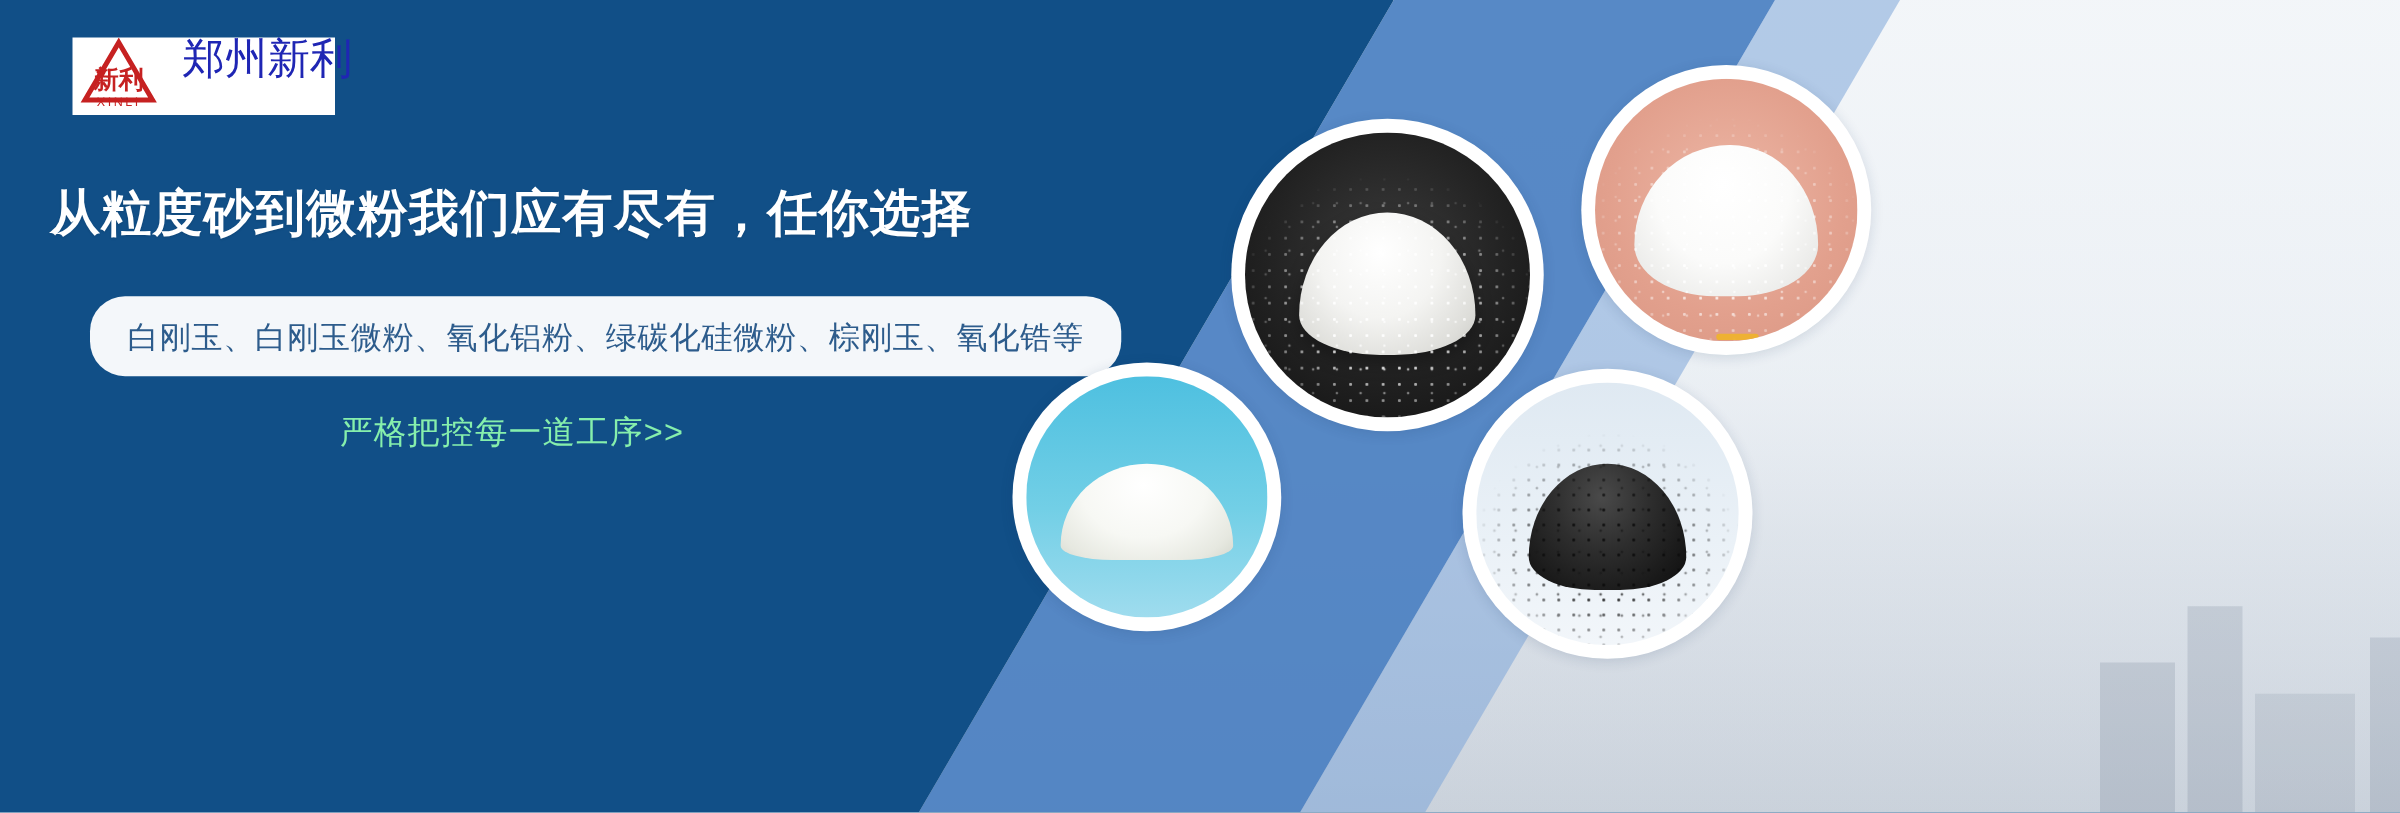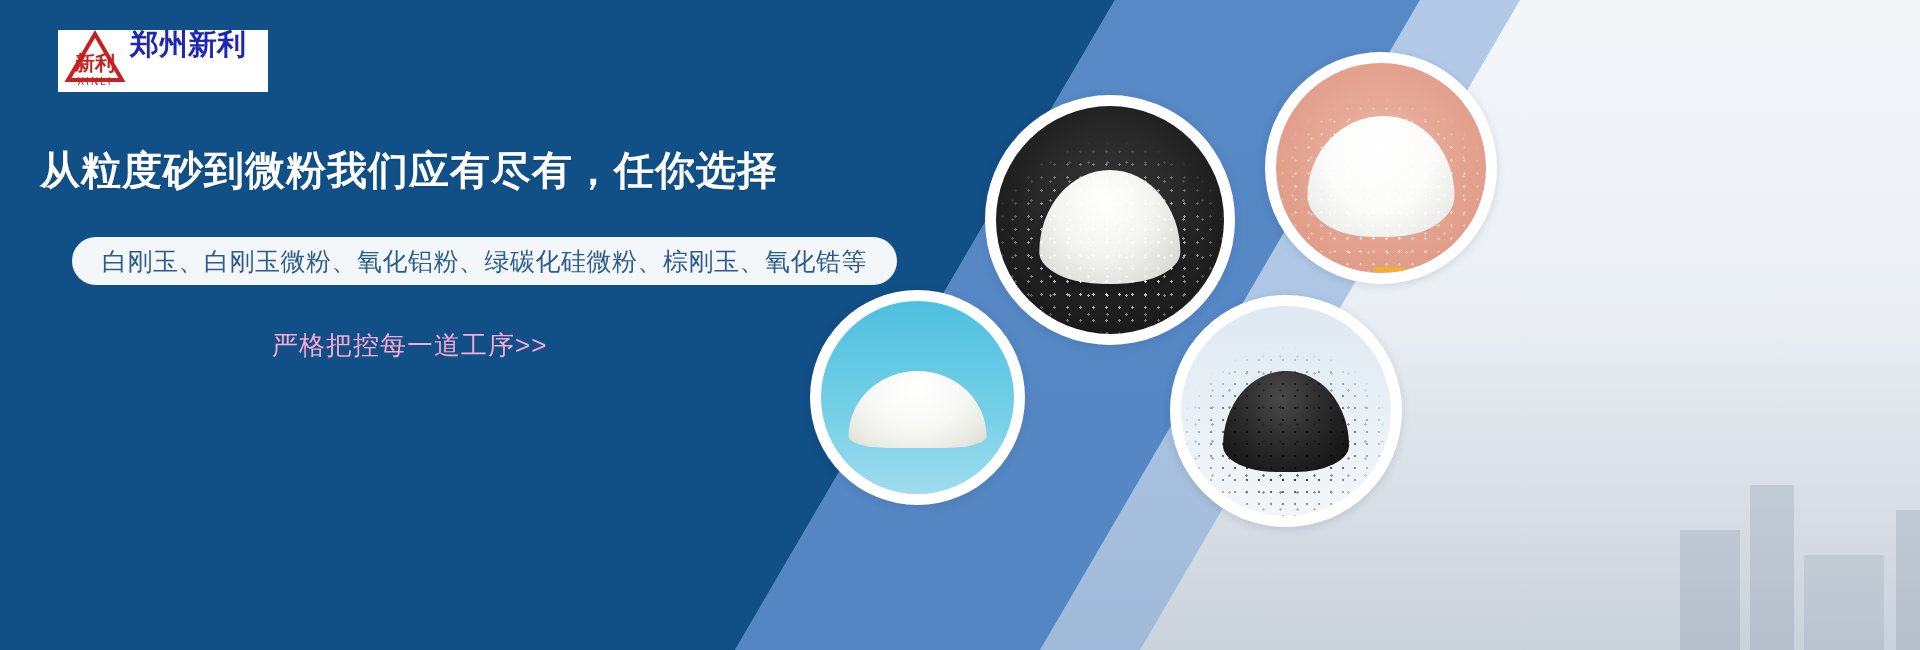--- a/index.html
+++ b/index.html
@@ -87,26 +87,26 @@
   }
   .logo-mark {
     position: relative;
     width: 62px;
     height: 56px;
     flex: 0 0 62px;
   }
   .logo-mark svg { display: block; }
   .logo-text {
     color: #1f26b4;
-    font-size: 29px;
-    font-weight: bold;
+    font-size: 34px;
+    font-weight: normal;
     letter-spacing: 0px;
     line-height: 1;
     font-family: "Liberation Sans", "DejaVu Sans", sans-serif;
-    margin-left: 4px;
+    margin-left: 20px;
     white-space: nowrap;
   }
 
   
   .headline {
     position: absolute;
     left: 40px;
     top: 143px;
     color: #ffffff;
     font-size: 40px;
@@ -114,41 +114,41 @@
     letter-spacing: 1px;
     white-space: nowrap;
     text-shadow: 0 1px 2px rgba(0,0,0,0.12);
   }
 
   
   .pill {
     position: absolute;
     left: 72px;
     top: 237px;
-    height: 48px;
+    height: 64px;
     background: #f4f7fa;
     border-radius: 28px;
     display: flex;
     align-items: center;
     padding: 0 30px;
     box-sizing: border-box;
   }
   .pill-text {
     color: #2d5c8c;
     font-size: 25px;
     white-space: nowrap;
     letter-spacing: 0.5px;
   }
 
   
   .tagline {
     position: absolute;
     left: 272px;
     top: 328px;
-    color: #f9a8d4;
+    color: #86efac;
     font-size: 26px;
     letter-spacing: 1px;
     white-space: nowrap;
   }
 
   
   .circle {
     position: absolute;
     border-radius: 50%;
     background: #ffffff;

